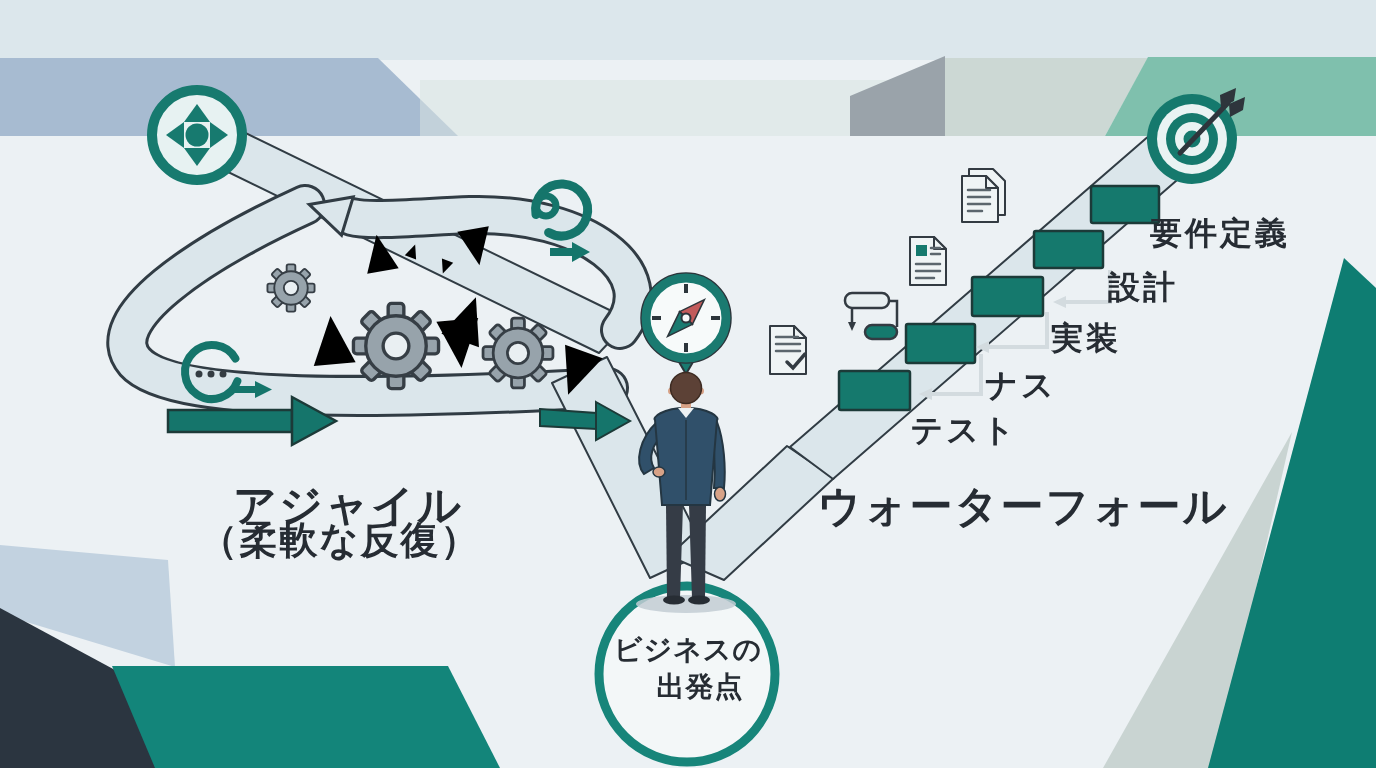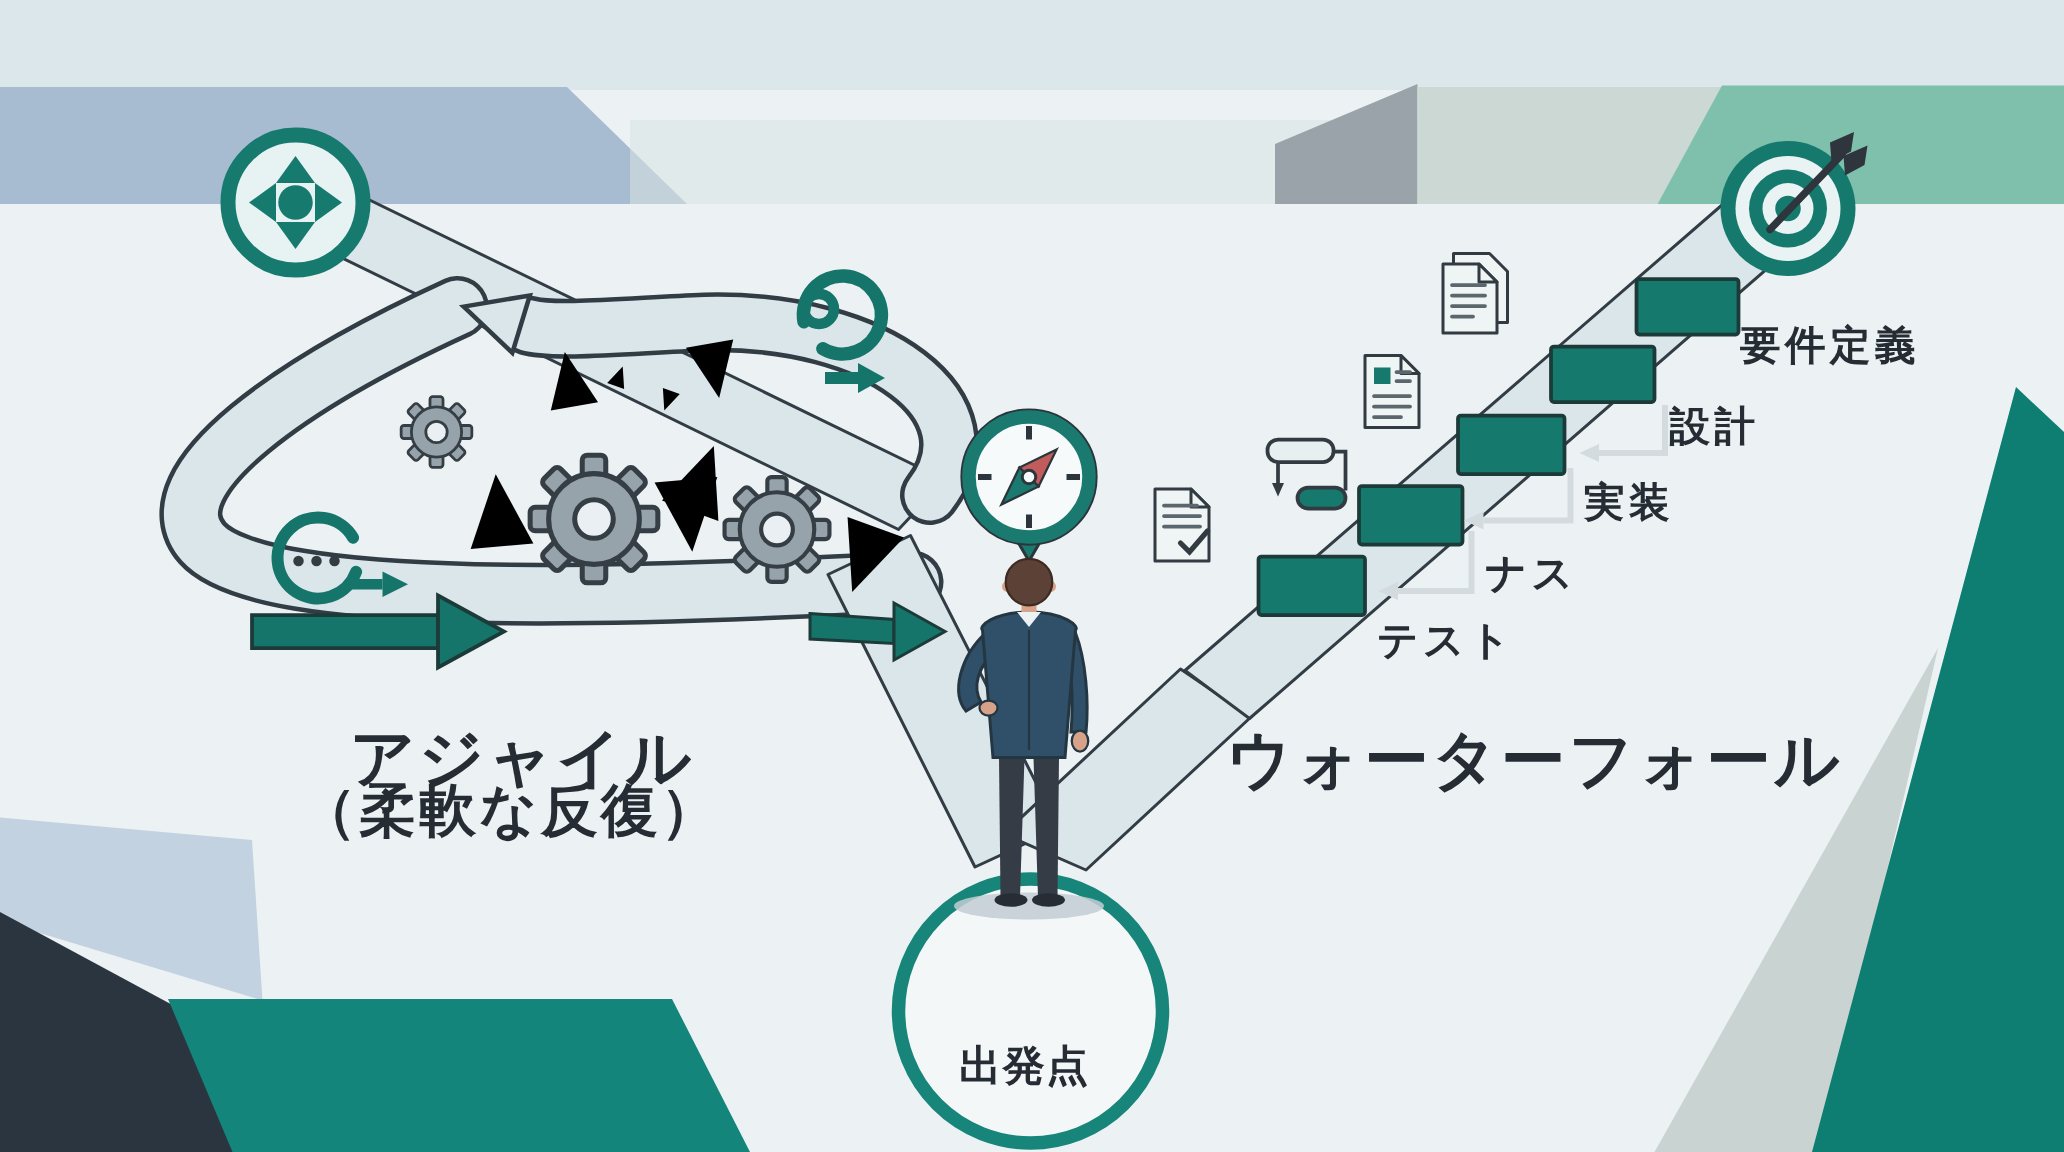--- a/index.html
+++ b/index.html
@@ -3,21 +3,21 @@
 <meta charset="utf-8">
 <style>
   html,body{margin:0;padding:0;background:#9aa;}
   .canvas{position:relative;width:1376px;height:768px;overflow:hidden;
           background:#ecf1f4;font-family:"DejaVu Sans",sans-serif;}
   svg{position:absolute;left:0;top:0;}
   .label{position:absolute;transform:translateX(-50%);color:#262c33;font-weight:bold;
          white-space:nowrap;text-align:center;letter-spacing:2px;}
   .t-big{font-size:43px;}
   .t-sub{font-size:38px;}
-  .t-step{font-size:27px;letter-spacing:3px;}
+  .t-step{font-size:32px;letter-spacing:3px;}
   .t-circle{font-size:28px;letter-spacing:1px;}
   
   .la{fill:none;stroke-linecap:round;stroke-width:18;}
   .gearbody{fill:#97a3ab;stroke:#363e45;stroke-width:3;}
   .gearhole{fill:#e9eff2;stroke:#363e45;stroke-width:3;}
   .road{fill:#dbe6eb;stroke:#313c44;stroke-width:2;stroke-linejoin:round;}
   .step{fill:#15796d;stroke:#1c3a38;stroke-width:2.5;}
   .conn{stroke:#d3dbdf;stroke-width:4;fill:none;}
   .connhead{fill:#d3dbdf;}
   .doc{fill:#eff4f5;stroke:#333b42;stroke-width:2;stroke-linejoin:round;}
@@ -238,14 +238,15 @@
 </svg>
 
 <div class="label t-big" style="left:348px;top:477px;">アジャイル</div>
 <div class="label t-sub" style="left:340px;top:515px;">（柔軟な反復）</div>
 <div class="label t-big" style="left:1023px;top:478px;">ウォーターフォール</div>
 <div class="label t-step" style="left:1220px;top:212px;">要件定義</div>
 <div class="label t-step" style="left:1143px;top:266px;text-align:center;">設計</div>
 <div class="label t-step" style="left:1086px;top:317px;">実装</div>
 <div class="label t-step" style="left:1021px;top:364px;">ナス</div>
 <div class="label t-step" style="left:964px;top:409px;">テスト</div>
-<div class="label t-circle" style="left:683px;top:668px;margin-top:24px;">出発点</div>
+<div class="label t-circle" style="left:688px;top:631px;">ビジネスの</div>
+<div class="label t-circle" style="left:700px;top:668px;">出発点</div>
 </div>
 
 </body></html>

